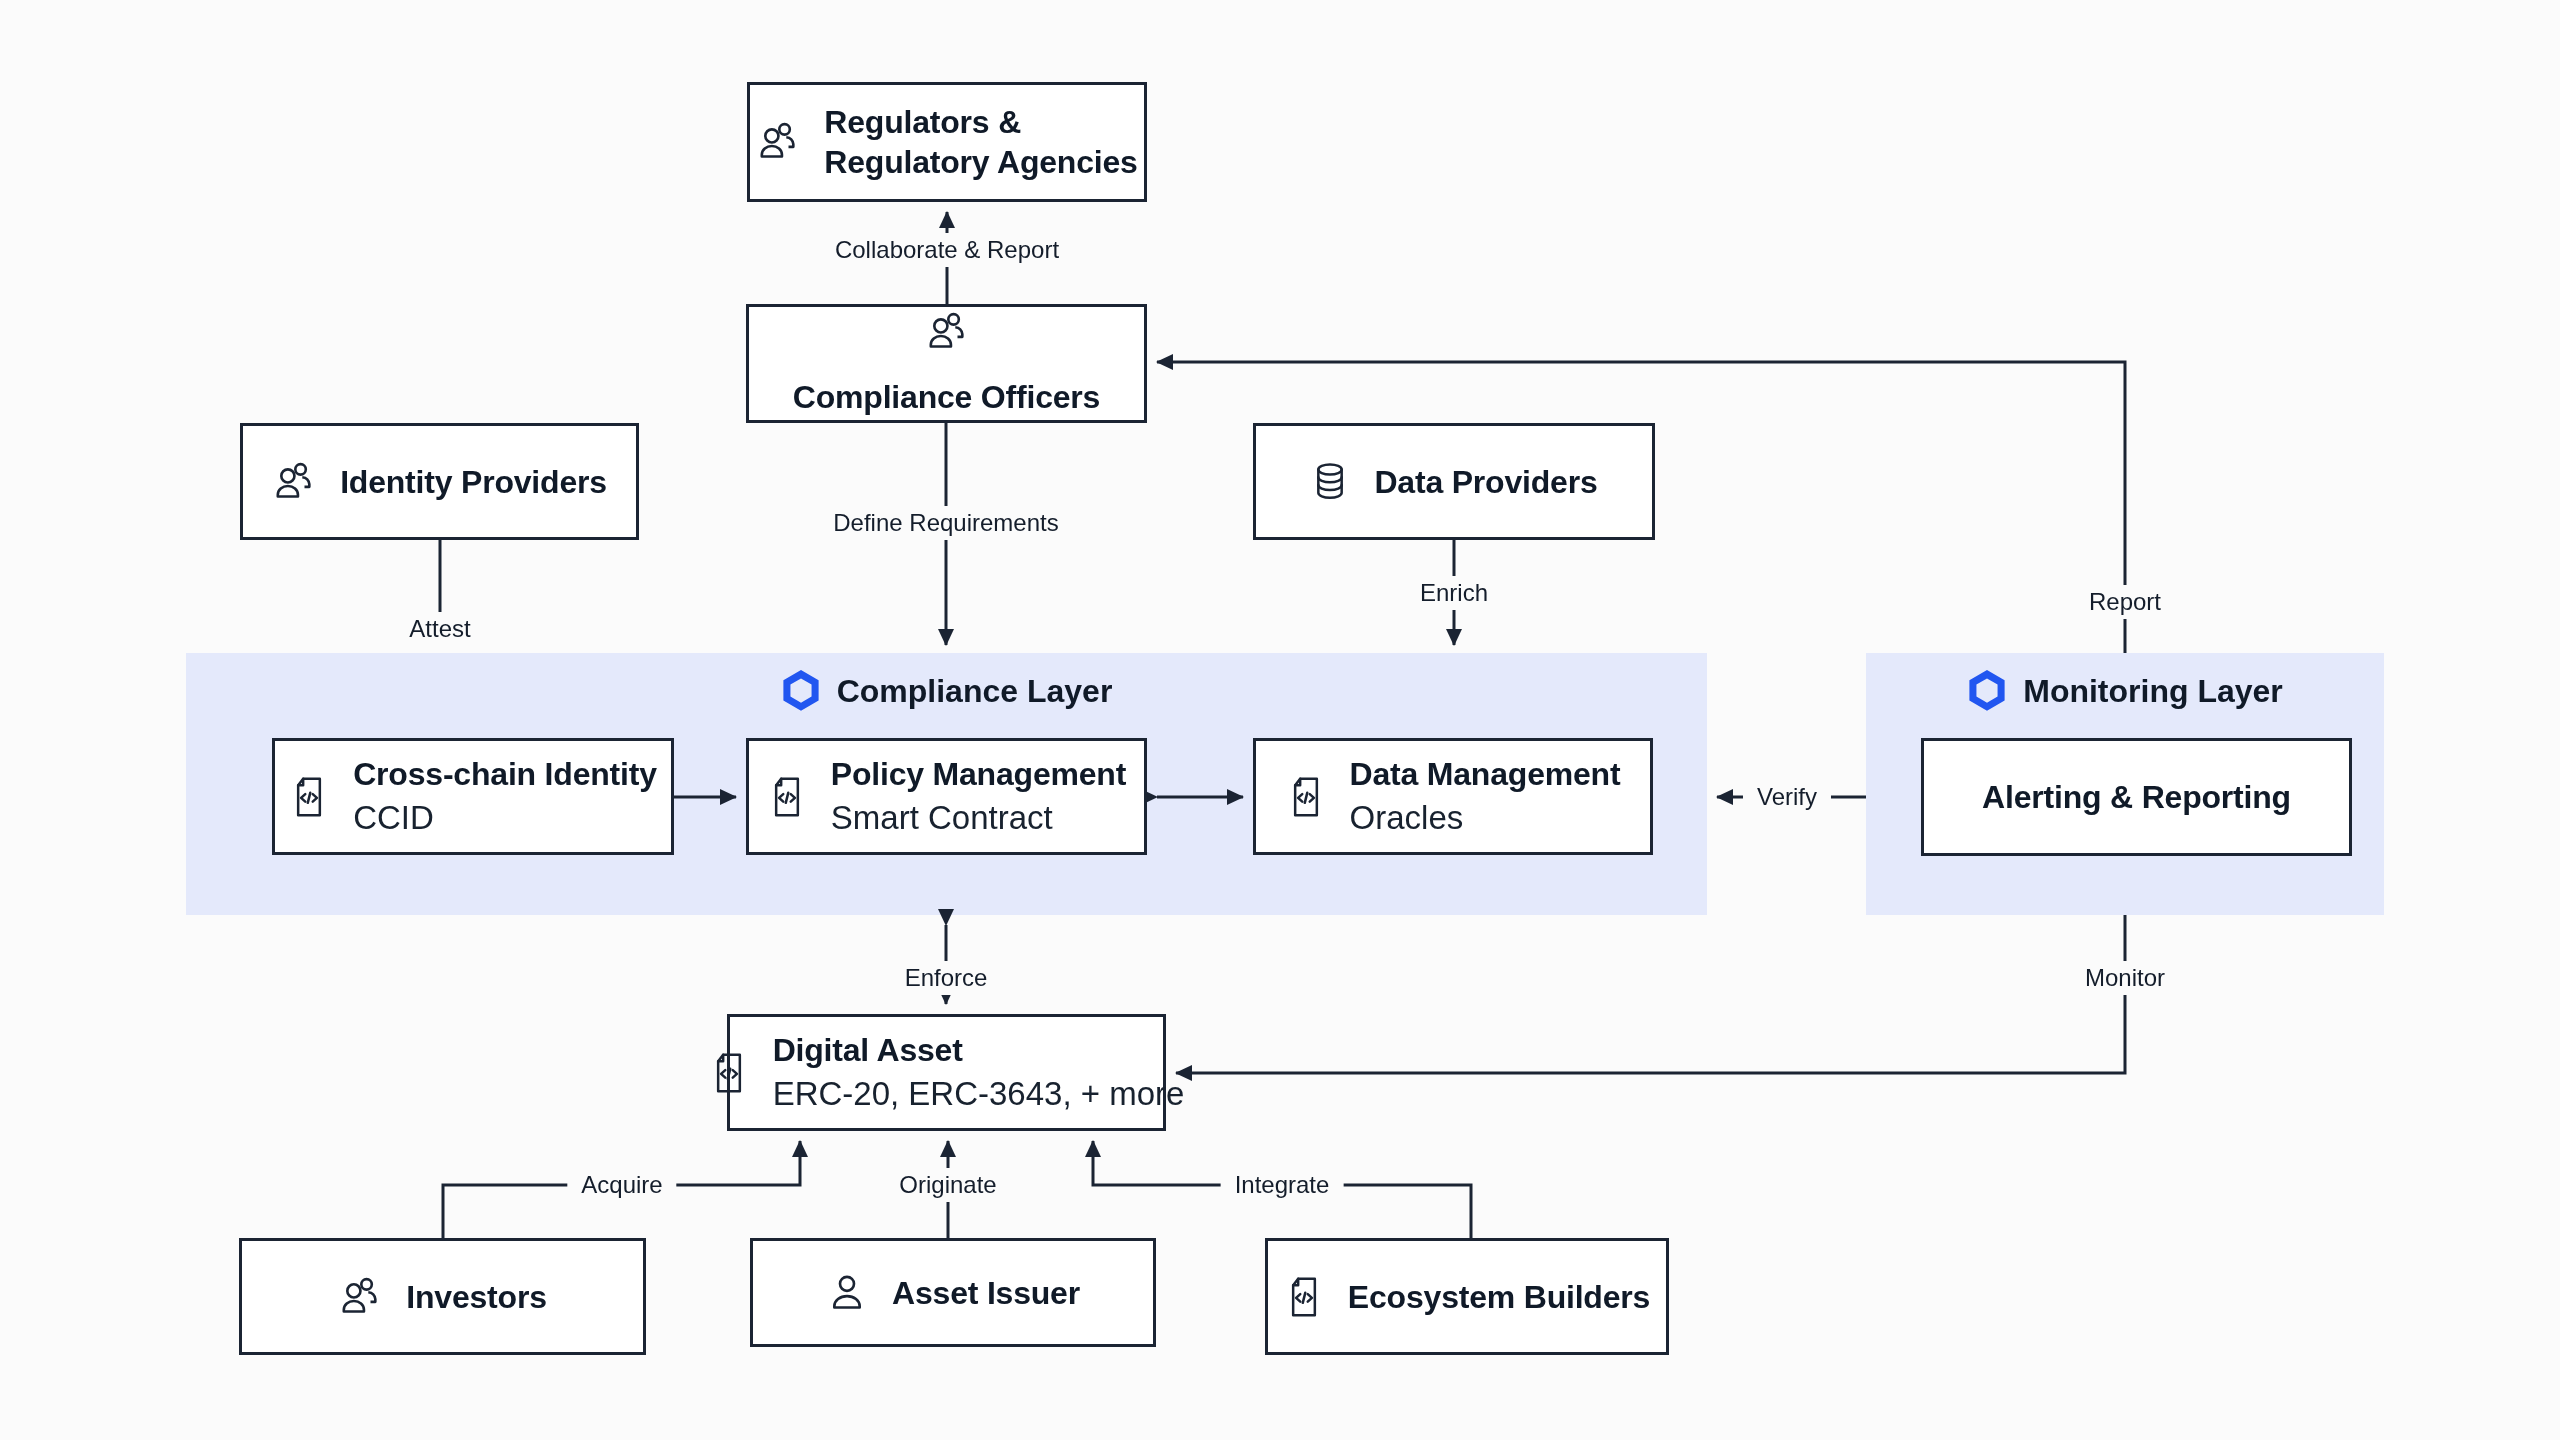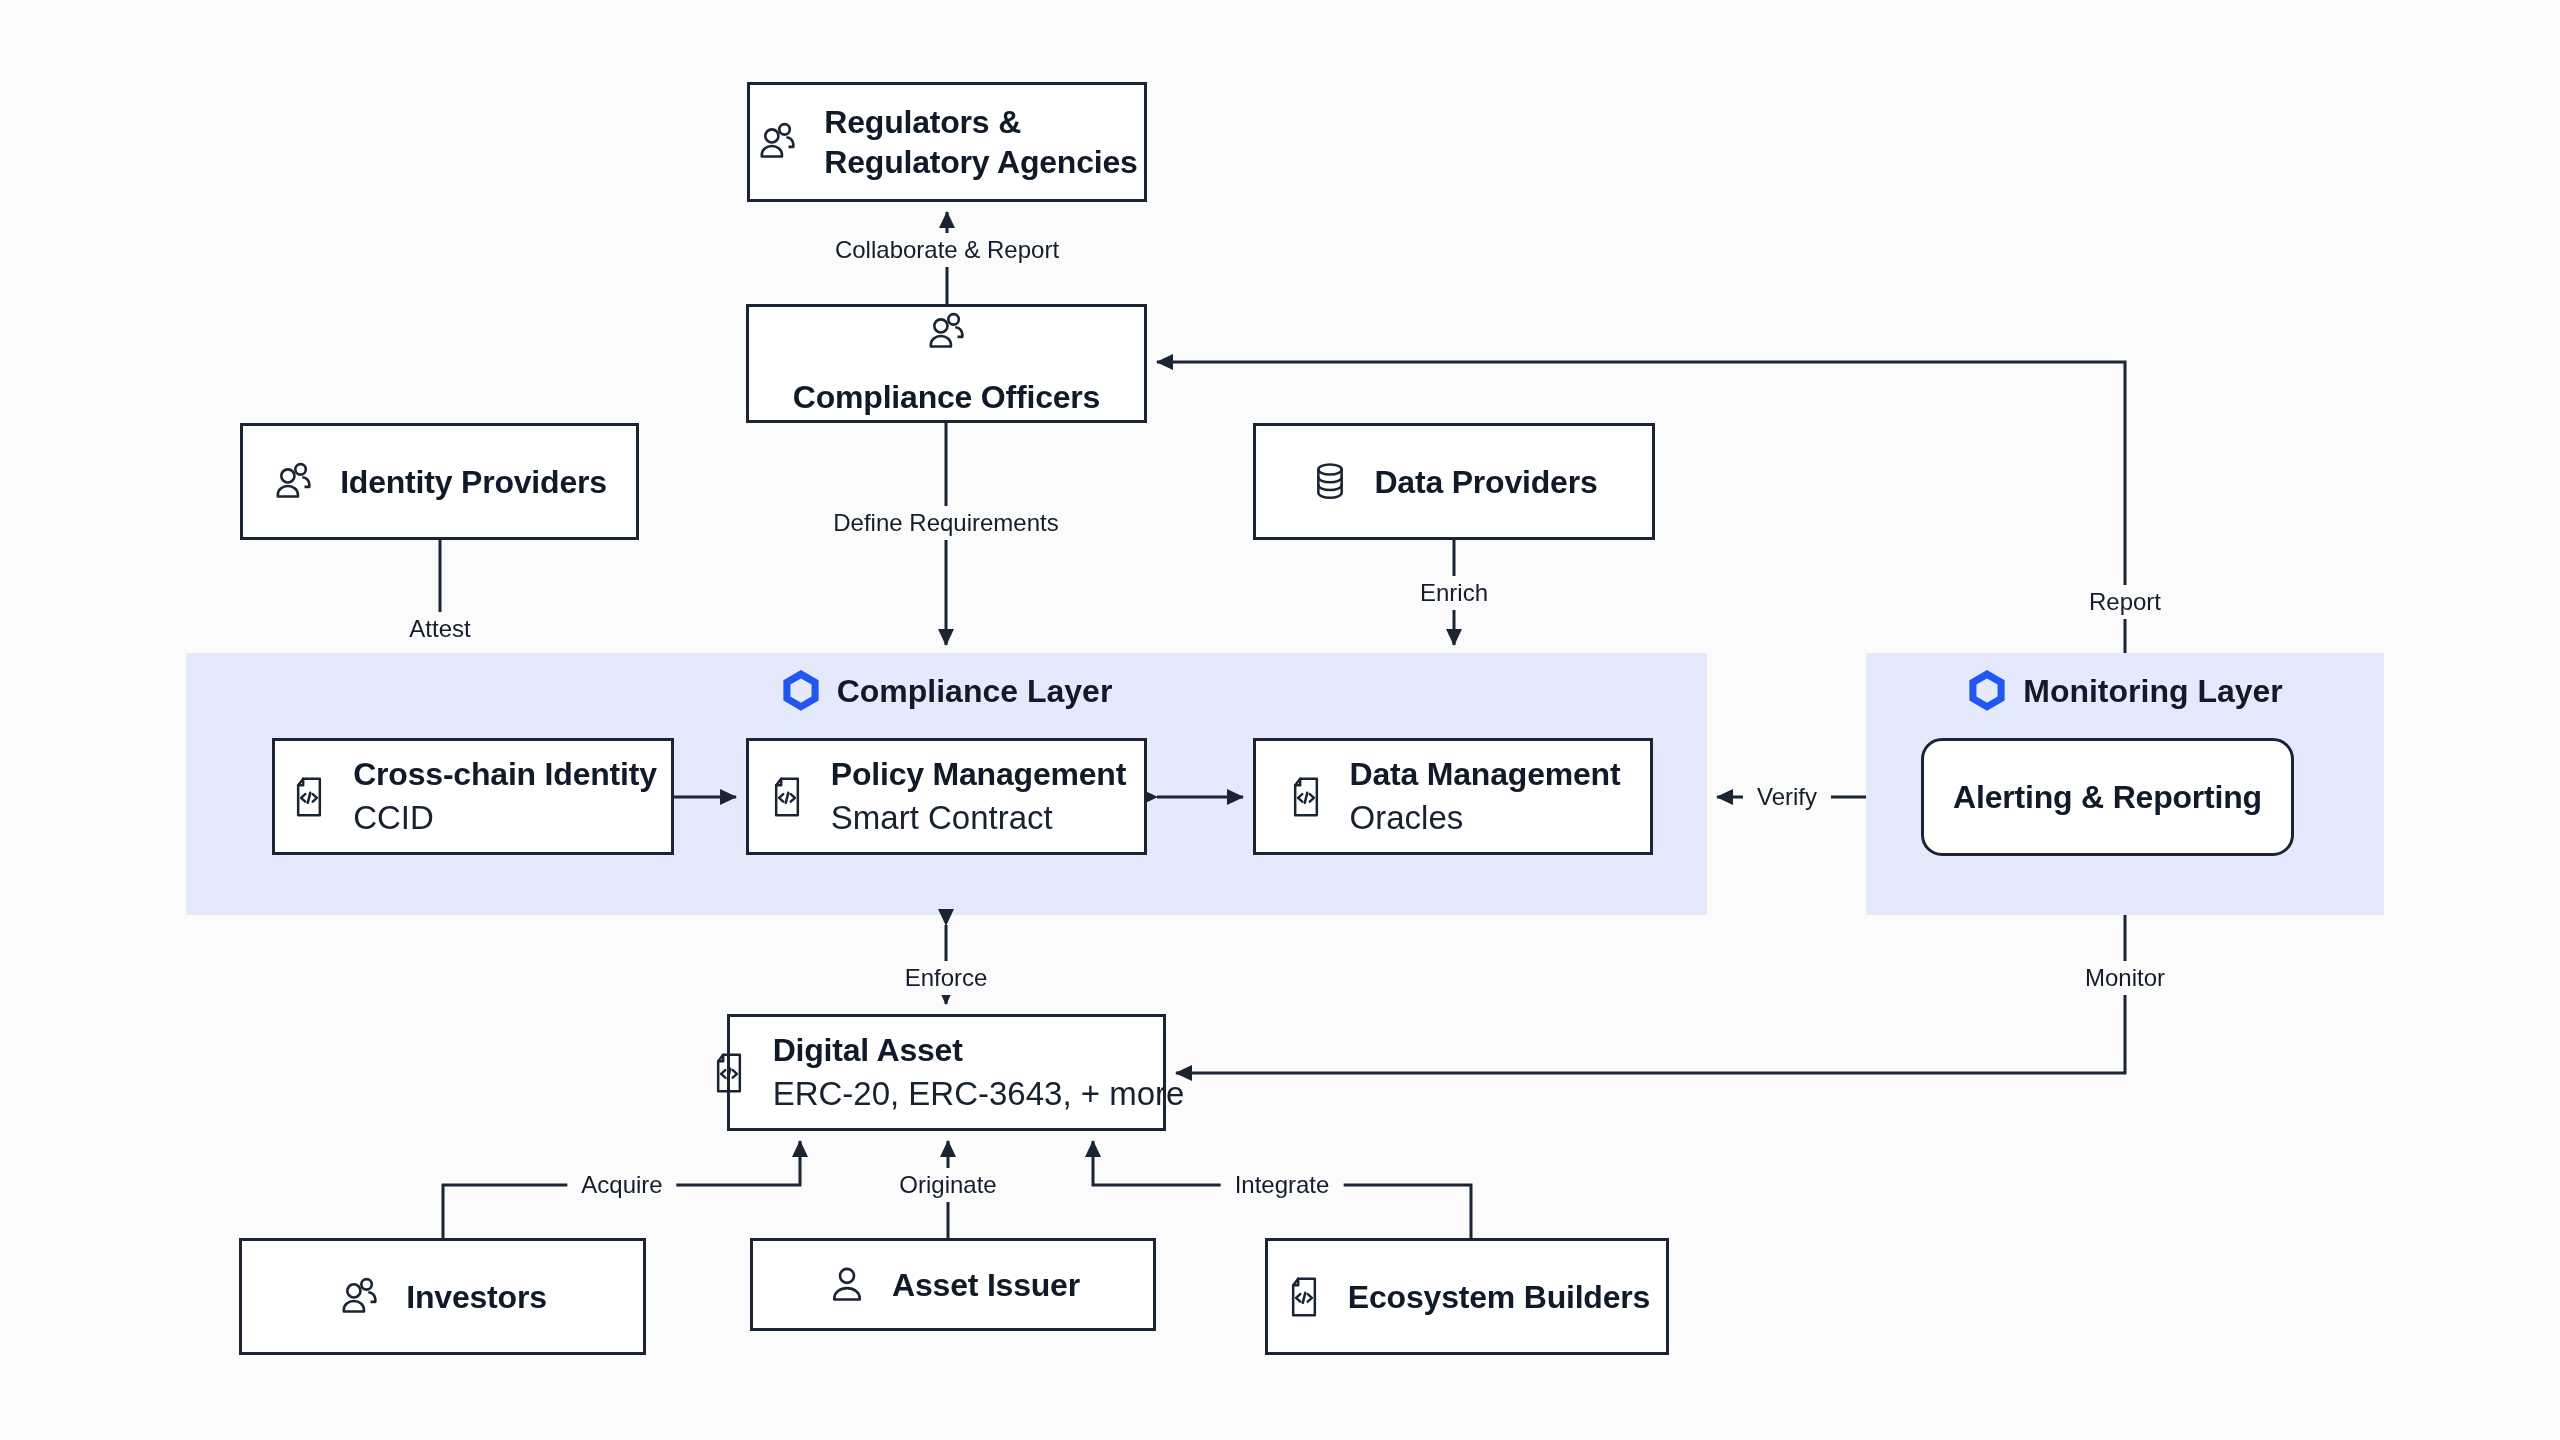--- a/index.html
+++ b/index.html
@@ -176,21 +176,21 @@
         <path d="M28.5 24.5 l5 4.5 -5 4.5"></path>
         <path d="M25.5 23 l-3 12"></path>
       </svg>
     </span>
     <div class="txt">
       <div class="title">Data Management</div>
       <div class="subtitle">Oracles</div>
     </div>
   </div>
 
-  <div class="node" style="left:1921px;top:738px;width:373px;height:118px;border-radius:21px;">
+  <div class="node" style="left:1921px;top:738px;width:431px;height:118px;">
     <div class="txt">
       <div class="title">Alerting &amp; Reporting</div>
     </div>
   </div>
 
   <div class="node" style="left:727px;top:1014px;width:439px;height:117px;">
     <span class="icon">
       <svg class="glyph" width="40" height="48" viewBox="0 0 48 56" stroke="#1b2433" stroke-width="3" fill="none" stroke-linejoin="round" stroke-linecap="round">
         <path d="M17 6 H37 V50 H11 V14 Z"></path>
         <path d="M17 6 V14 H11"></path>
@@ -212,21 +212,21 @@
         <path d="M5.5 40.5 v-2 a11.5 10 0 0 1 23 0 v2 z"></path>
         <circle cx="31.5" cy="9.5" r="6"></circle>
         <path d="M33.5 18.5 c4.5 .5 7.5 3.5 8 8 v3 h-5.5"></path>
       </svg>
     </span>
     <div class="txt">
       <div class="title">Investors</div>
     </div>
   </div>
 
-  <div class="node" style="left:750px;top:1238px;width:406px;height:93px;">
+  <div class="node" style="left:750px;top:1238px;width:406px;height:109px;">
     <span class="icon">
       <svg class="glyph" width="42" height="42" viewBox="0 0 48 48" stroke="#1b2433" stroke-width="3" fill="none" stroke-linejoin="round">
         <circle cx="24" cy="13.5" r="8"></circle>
         <path d="M9.5 40.5 v-1.5 a14.5 11.5 0 0 1 29 0 v1.5 z"></path>
       </svg>
     </span>
     <div class="txt">
       <div class="title">Asset Issuer</div>
     </div>
   </div>

